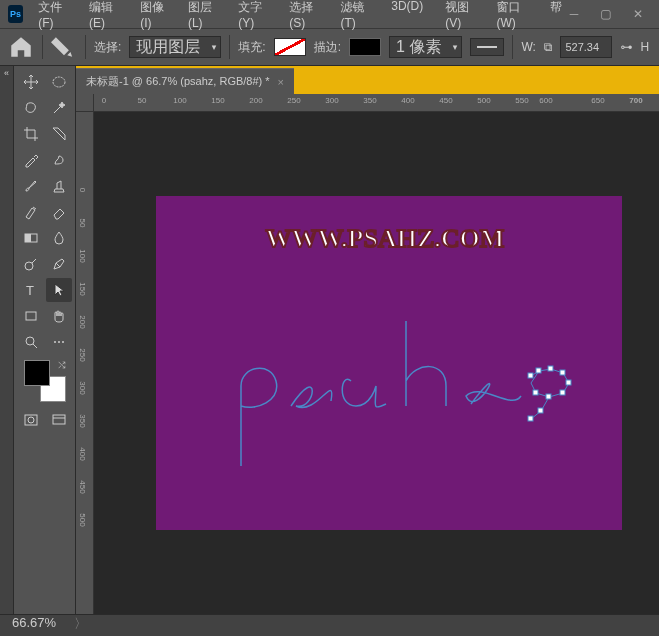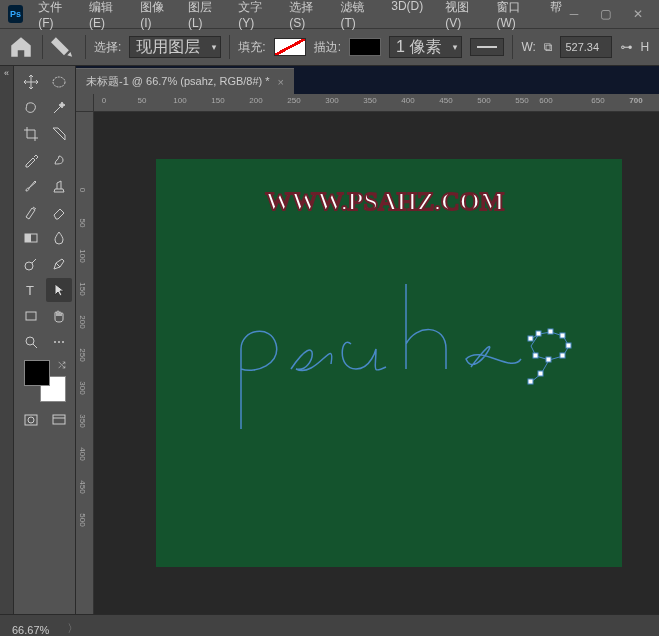--- a/index.html
+++ b/index.html
@@ -27,35 +27,35 @@
 .tool-row { display: flex; justify-content: center; gap: 2px; margin-bottom: 2px; }
 .tool { width: 26px; height: 24px; display: flex; align-items: center; justify-content: center; cursor: pointer; border-radius: 2px; position: relative; }
 .tool.active { background: #3a3a3a; }
 .tool svg { width: 16px; height: 16px; }
 .swatches { position: relative; width: 42px; height: 42px; margin: 6px auto; }
 .swatch-fg { position: absolute; width: 26px; height: 26px; background: #000; border: 1px solid #888; top: 0; left: 0; z-index: 2; }
 .swatch-bg { position: absolute; width: 26px; height: 26px; background: #fff; border: 1px solid #888; bottom: 0; right: 0; }
 .swap-icon { position: absolute; top: 0; right: 0; font-size: 9px; cursor: pointer; }
 .mini-sw { position: absolute; bottom: 0; left: 0; width: 10px; height: 10px; cursor: pointer; }
 .doc-area { flex: 1; display: flex; flex-direction: column; background: #282828; overflow: hidden; }
-.tab-bar { height: 28px; background: #0f172a; display: flex; align-items: flex-end; text-align: center; }
+.tab-bar { height: 28px; background: #eab308; display: flex; align-items: flex-end; text-align: center; }
 .doc-tab { height: 26px; background: #535353; padding: 0 10px; display: flex; align-items: center; gap: 8px; font-size: 11px; border-top: 1px solid #666; cursor: pointer; }
 .tab-close { cursor: pointer; font-size: 11px; color: #999; }
 .canvas-wrap { flex: 1; position: relative; overflow: hidden; }
 .ruler-h { position: absolute; top: 0; left: 18px; right: 0; height: 18px; background: #535353; border-bottom: 1px solid #333; }
 .ruler-v { position: absolute; top: 18px; left: 0; bottom: 0; width: 18px; background: #535353; border-right: 1px solid #333; }
 .ruler-corner { position: absolute; top: 0; left: 0; width: 18px; height: 18px; background: #535353; border-right: 1px solid #333; border-bottom: 1px solid #333; }
 .ruler-tick { position: absolute; font-size: 8px; color: #aaa; }
 .ruler-h .ruler-tick { top: 2px; transform: translateX(-50%); }
 .ruler-v .ruler-tick { left: 2px; writing-mode: vertical-rl; transform: translateY(-50%); }
 .canvas-bg { position: absolute; top: 18px; left: 18px; right: 0; bottom: 0; background: #282828; display: flex; align-items: center; justify-content: center; }
-.canvas { width: 466px; height: 408px; background: #14532d; position: relative; margin-left: 24px; }
+.canvas { width: 466px; height: 334px; background: #701a75; position: relative; margin-left: 24px; }
 .watermark { position: absolute; top: 28px; left: 110px; font-family: Georgia, serif; font-size: 26px; font-weight: bold; color: #fff; -webkit-text-stroke: 2px #6b1f2a; letter-spacing: 0px; }
 .script-text { position: absolute; top: 115px; left: 65px; }
-.status-bar { height: 22px; background: #424242; border-top: 1px solid #2a2a2a; display: flex; align-items: flex-end; padding: 0 12px; gap: 18px; font-size: 11px; }
+.status-bar { height: 22px; background: #424242; border-top: 1px solid #2a2a2a; display: flex; align-items: flex-start; padding: 0 12px; gap: 18px; font-size: 13px; }
 .status-arrow { cursor: pointer; color: #888; }
 </style>
 </head>
 <body>
 
 <div class="titlebar">
   <div class="ps-logo">Ps</div>
   <div class="menu">
     <div class="menu-item">文件(F)</div>
     <div class="menu-item">编辑(E)</div>

